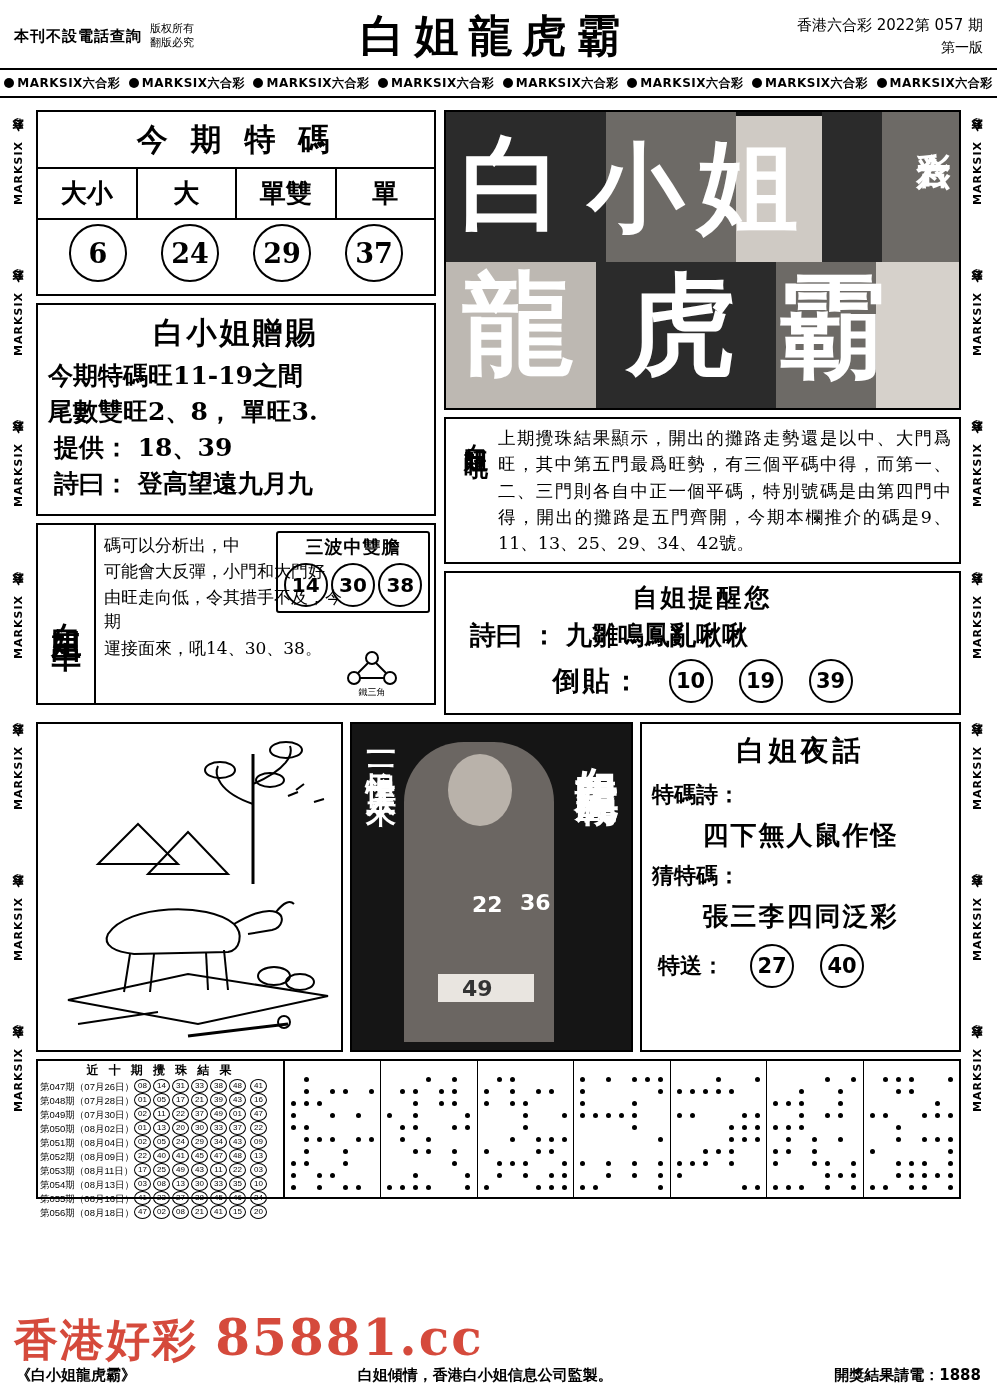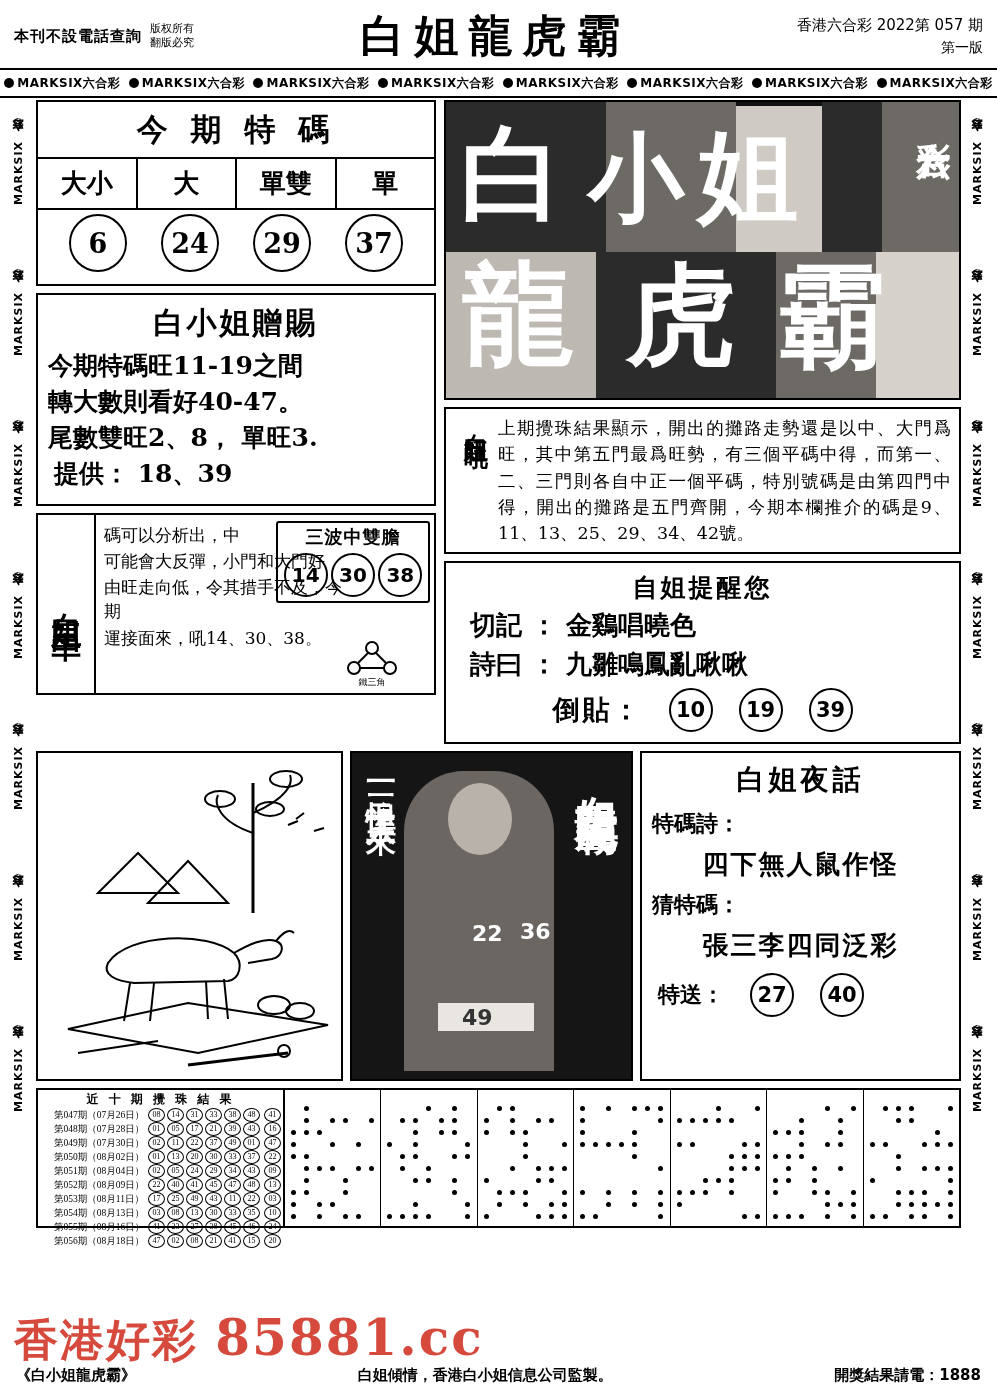--- a/index.html
+++ b/index.html
@@ -27,21 +27,21 @@
   .sun{display:inline-block;width:10px;height:10px;border-radius:50%;background:#000;margin-right:3px;vertical-align:middle;}
 
   
   .rail{position:absolute;top:96px;width:30px;height:1058px;font-size:11px;font-weight:bold;
         display:flex;flex-direction:column;align-items:center;justify-content:space-around;overflow:hidden;}
   .rail.left{left:4px;}
   .rail.right{right:4px;}
   .rail i{writing-mode:vertical-rl;transform:rotate(180deg);font-style:normal;letter-spacing:1px;white-space:nowrap;}
 
   
-  .main{position:absolute;left:36px;top:100px;width:925px;}
+  .main{position:absolute;left:36px;top:110px;width:925px;}
   .cols{display:flex;gap:8px;}
   .colL{width:400px;}
   .colR{width:517px;}
 
   .box{border:2px solid #000;box-sizing:border-box;margin-bottom:7px;background:#fff;}
 
   
   .tk-title{text-align:center;font-size:31px;font-weight:bold;letter-spacing:6px;padding:7px 0 6px;border-bottom:2px solid #000;font-family:"DejaVu Serif","Liberation Serif",serif;}
   .tk-table{display:flex;border-bottom:2px solid #000;}
   .tk-cell{flex:1;text-align:center;font-size:26px;font-weight:bold;padding:7px 0;border-right:2px solid #000;font-family:"DejaVu Serif","Liberation Serif",serif;}
@@ -98,21 +98,21 @@
   .pic3 h3{margin:2px 0 10px;text-align:center;font-size:28px;font-weight:bold;letter-spacing:4px;font-family:"DejaVu Serif","Liberation Serif",serif;}
   .pic3 p{margin:8px 0;font-size:22px;font-weight:bold;font-family:"DejaVu Serif","Liberation Serif",serif;}
   .pic3 p.big{font-size:26px;text-align:center;letter-spacing:2px;}
   .pic3 .send{display:flex;align-items:center;gap:26px;margin-top:10px;padding-left:6px;}
   .vtext{position:absolute;writing-mode:vertical-rl;font-weight:bold;font-family:"DejaVu Serif","Liberation Serif",serif;}
 
   
   .bottom{border:2px solid #000;box-sizing:border-box;margin-top:7px;display:flex;height:140px;}
   .bt-left{width:247px;border-right:2px solid #000;box-sizing:border-box;padding:1px 2px;}
   .bt-head{text-align:center;font-size:12px;font-weight:bold;letter-spacing:3px;}
-  .bt-row{display:flex;align-items:center;font-size:9.5px;white-space:nowrap;line-height:1.18;font-family:Liberation Serif, serif;justify-content:flex-end;}
+  .bt-row{display:flex;align-items:center;font-size:9.5px;white-space:nowrap;line-height:1.18;font-family:Liberation Sans, sans-serif;}
   .bt-row .dt{width:94px;}
   .bt-row .nums{display:flex;gap:2px;}
   .bt-row .nums b{display:inline-block;width:15px;height:12px;line-height:12px;text-align:center;border:1px solid #000;border-radius:50%;font-weight:normal;font-size:8px;}
   .bt-row .sp{margin-left:3px;}
   .bt-grid{flex:1;display:flex;}
   .bt-col{flex:1;border-right:1px solid #000;position:relative;}
   .bt-col:last-child{border-right:none;}
   .dot{position:absolute;width:5px;height:5px;background:#000;border-radius:50%;}
 
   
@@ -187,23 +187,23 @@
             <div class="ball">6</div>
             <div class="ball">24</div>
             <div class="ball">29</div>
             <div class="ball">37</div>
           </div>
         </div>
 
         <div class="box gift">
           <h3>白小姐贈賜</h3>
           <p>今期特碼旺11-19之間</p>
-          <p>轉大數則看好40-47。</p>
           <p>尾數雙旺2、8， 單旺3.</p>
           <p class="ind">提供： 18、39</p>
+          <p class="ind">詩曰： 登高望遠九月九</p>
         </div>
 
         <div class="box three">
           <div class="three-side">
             <i>白姐三中二</i>
           </div>
           <div class="three-body">
             <p>碼可以分析出，中</p>
             <p>可能會大反彈，小門和大門好</p>
             <p>由旺走向低，令其措手不及，今期</p>
@@ -254,21 +254,20 @@
 
         <div class="box note">
           <div class="note-side">
               <i>白姐旺吼</i>
             </div>
           <div class="note-body">上期攪珠結果顯示，開出的攤路走勢還是以中、大門爲旺，其中第五門最爲旺勢，有三個平碼中得，而第一、二、三門則各自中正一個平碼，特別號碼是由第四門中得，開出的攤路是五門齊開，今期本欄推介的碼是9、11、13、25、29、34、42號。</div>
         </div>
 
         <div class="box remind">
           <h3>自姐提醒您</h3>
-          <p>切記 ： 金鷄唱曉色</p>
           <p>詩曰 ： 九雛鳴鳳亂啾啾</p>
           <div class="row">
             <span class="lbl">倒貼：</span>
             <span class="rball">10</span>
             <span class="rball">19</span>
             <span class="rball">39</span>
           </div>
         </div>
       </div>
     </div>

